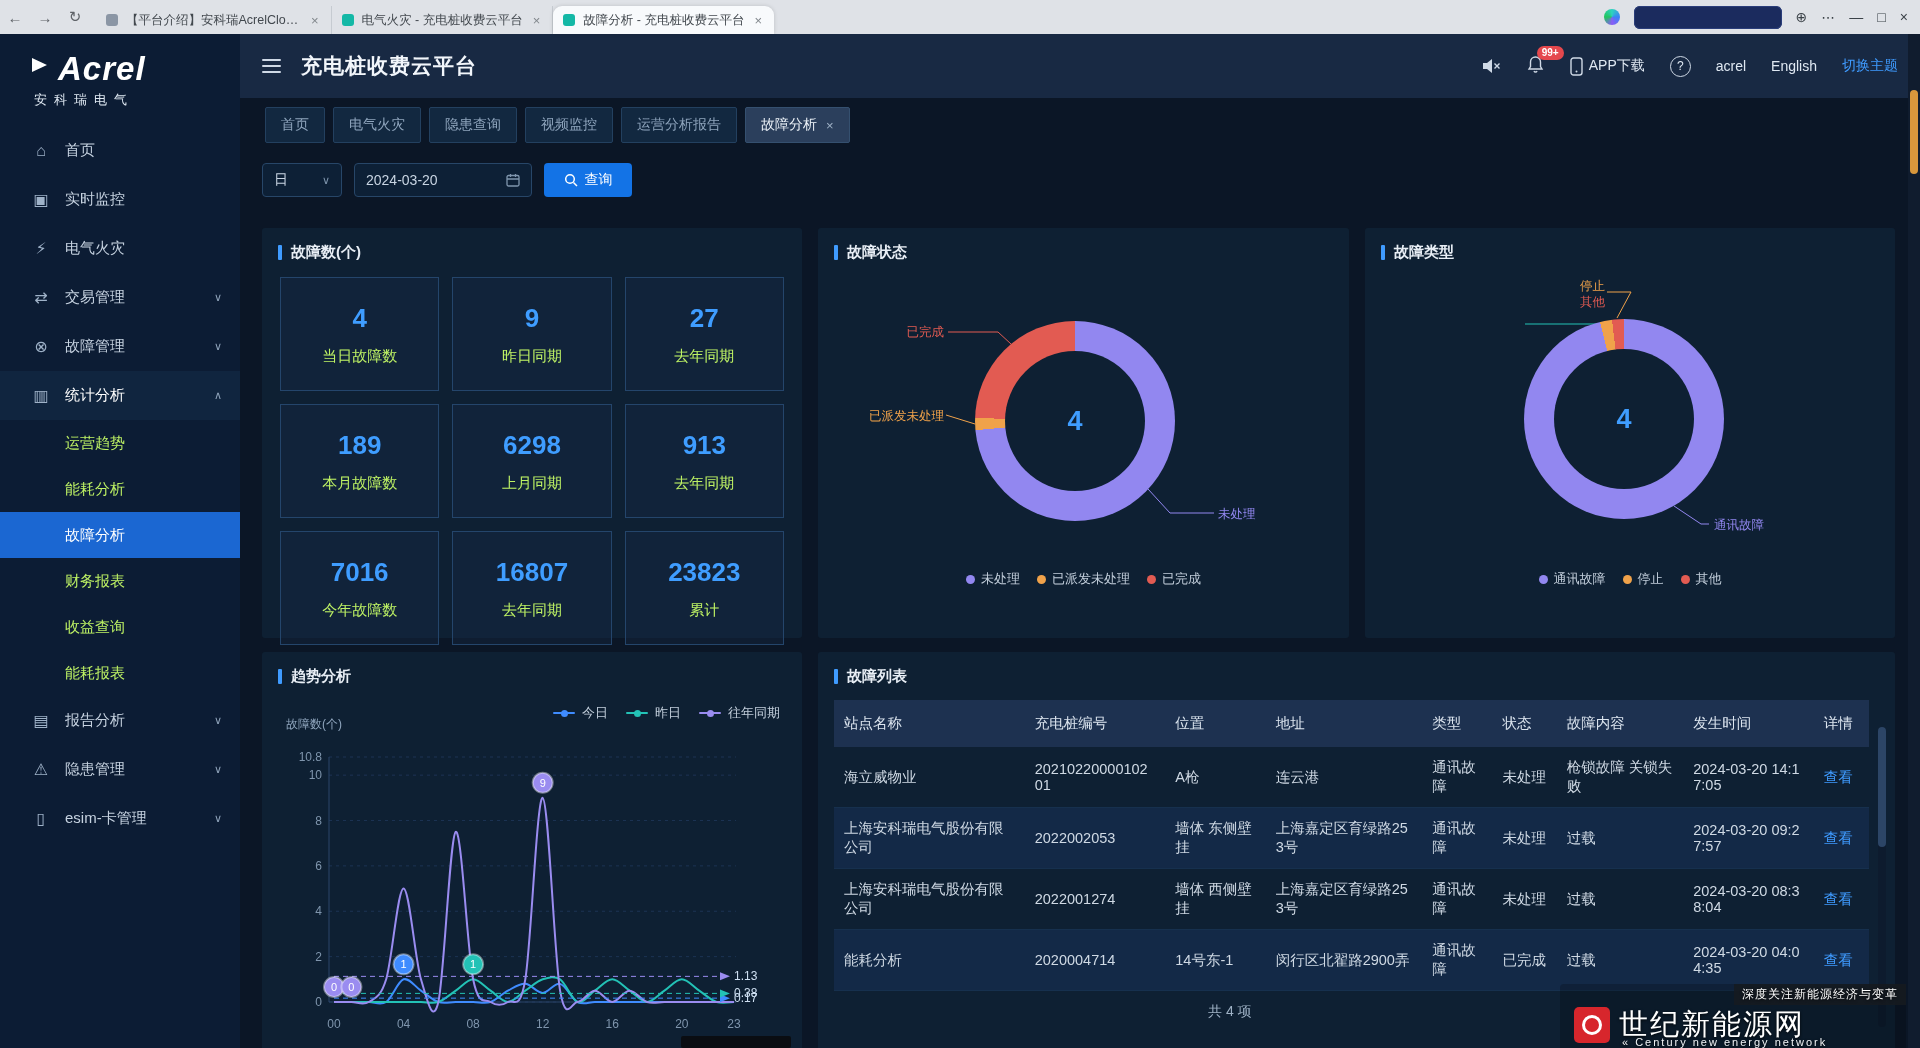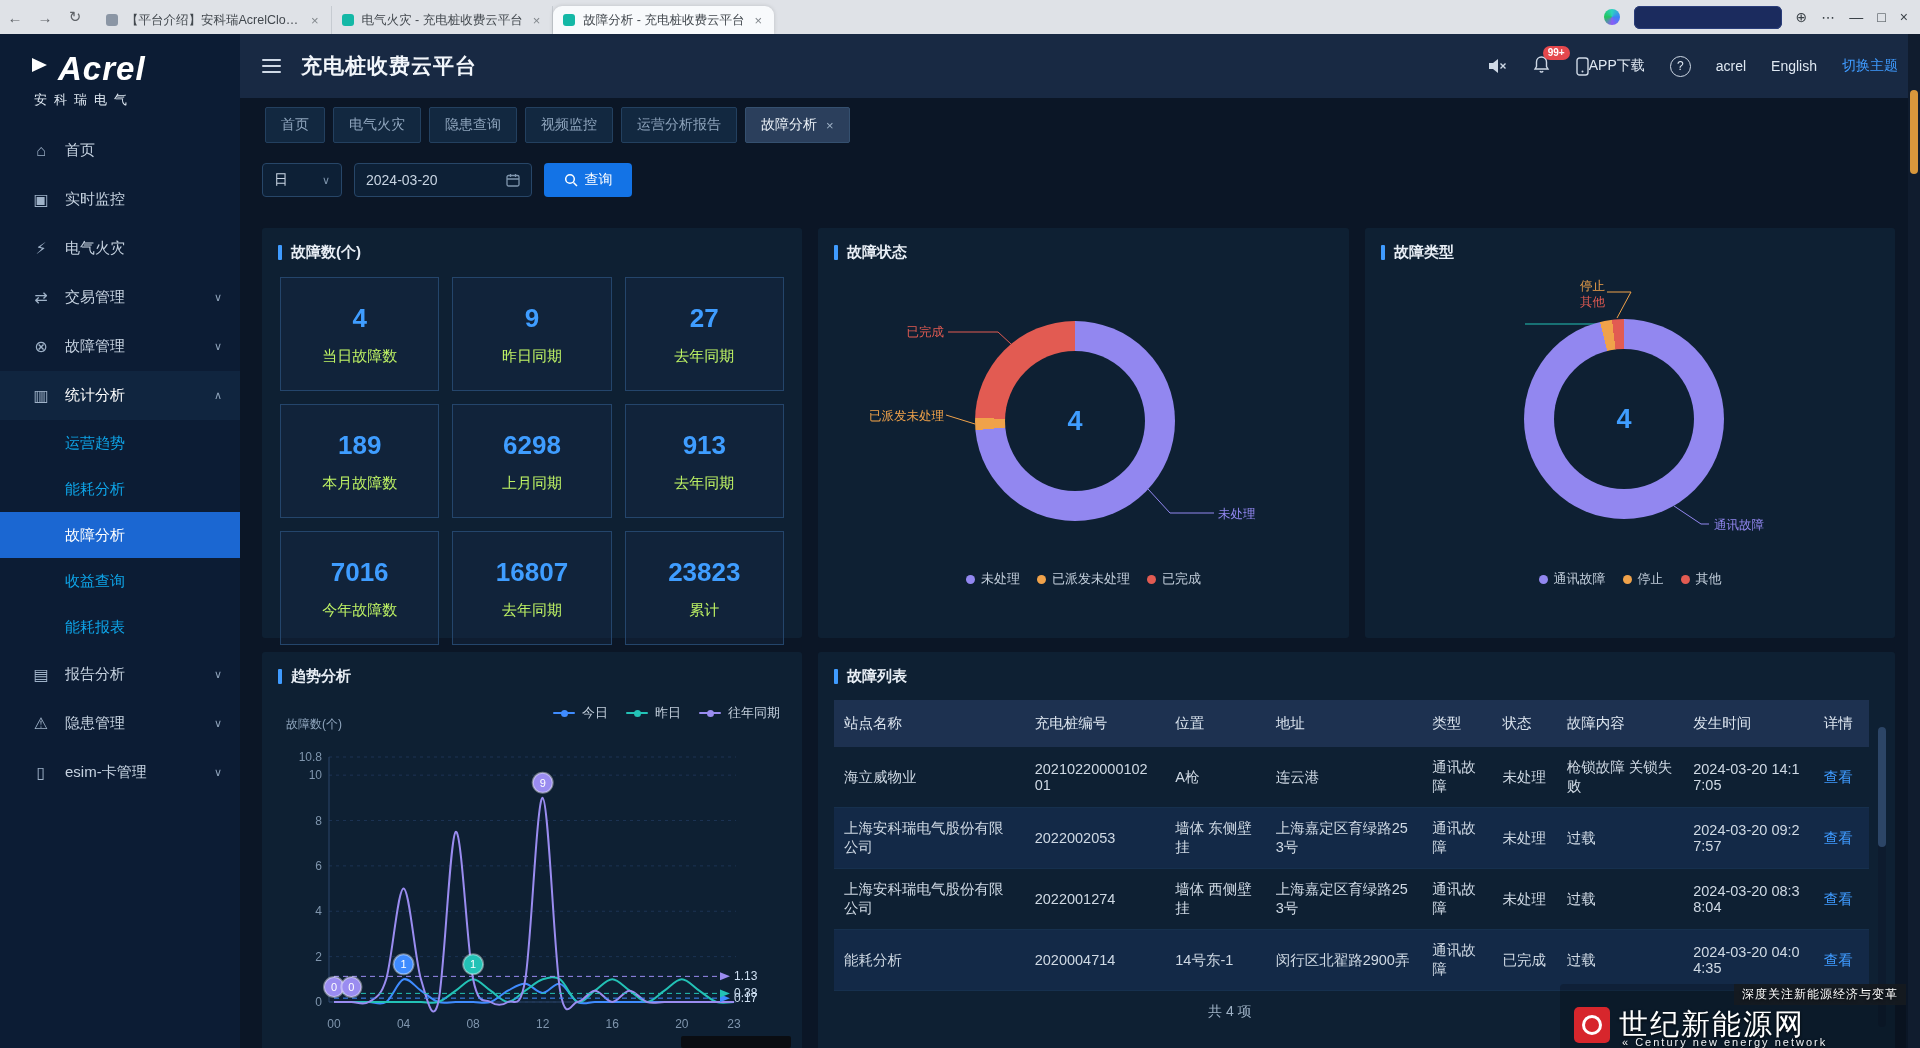--- a/index.html
+++ b/index.html
@@ -23,32 +23,32 @@
   
   .sidebar{position:absolute;top:34px;left:0;width:240px;bottom:0;background:#0c1c34;z-index:5}
   .logo{height:92px;padding:16px 0 0 30px;box-sizing:border-box}
   .logo-row{display:flex;align-items:center;gap:8px}
   .logo-brand{font-size:33px;font-weight:bold;font-style:italic;color:#fff;letter-spacing:1px}
   .logo-sub{color:#dfe8f2;font-size:13px;letter-spacing:7px;margin-top:3px;padding-left:4px}
   .nav-item{height:49px;display:flex;align-items:center;padding:0 18px 0 30px;color:#c6d2e0;font-size:15px;cursor:pointer}
   .nav-item.open{background:#10253f;color:#fff}
   .nav-icon{width:22px;margin-right:13px;font-size:16px;color:#9fb2c8;text-align:center}
   .nav-chev{margin-left:auto;font-size:11px;color:#8fa3ba}
-  .nav-sub{height:46px;display:flex;align-items:center;padding-left:65px;color:#0ea5e9;font-size:15px;cursor:pointer}
+  .nav-sub{height:46px;display:flex;align-items:center;padding-left:65px;color:#bef264;font-size:15px;cursor:pointer}
   .nav-sub.active{background:#1b67d2;color:#fff}
   
   .topbar{position:absolute;left:240px;top:34px;right:0;height:64px;background:#182943;display:flex;align-items:center;padding:16px 22px;box-sizing:border-box;z-index:4}
   .collapse{display:flex;flex-direction:column;gap:4px;cursor:pointer}
   .collapse i{width:19px;height:2px;background:#cfd9e6;border-radius:1px}
   .app-title{font-size:21px;font-weight:bold;color:#f2f6fb;margin:0 0 0 20px;letter-spacing:1px}
   .top-right{margin-left:auto;display:flex;align-items:center;gap:25px;font-size:14px;color:#dfe8f2}
   .hicon{display:flex;align-items:center;cursor:pointer}
   .bell-wrap{position:relative;cursor:pointer}
   .badge{position:absolute;top:-9px;left:11px;background:#e5484d;color:#fff;font-size:10px;line-height:14px;padding:0 5px;border-radius:8px;font-weight:bold}
-  .app-dl{display:flex;cursor:pointer}
+  .app-dl{display:flex;gap:6px;cursor:pointer}
   .help-circle{width:19px;height:19px;border:1.5px solid #cfd9e6;border-radius:50%;display:flex;align-items:center;justify-content:center;font-size:12px;cursor:pointer}
   .theme-link{color:#3f9bff;cursor:pointer}
   
   .tabstrip{position:absolute;left:240px;top:98px;right:12px;height:54px;display:flex;align-items:center;gap:8px;padding-left:25px;z-index:3}
   .ptab{height:34px;display:flex;align-items:center;gap:9px;padding:0 15px;background:#122840;border:1px solid #23405f;color:#8fa5bd;font-size:14px;border-radius:2px;cursor:pointer}
   .ptab.active{background:#2b3f5c;color:#eef4fa;border-color:#35506f}
   .ptab-close{font-size:13px;color:#9fb2c6}
   
   .filters{position:absolute;left:262px;top:163px;display:flex;gap:12px;align-items:center;z-index:3}
   .select,.datepick{height:34px;background:#0d2036;border:1px solid #274668;border-radius:4px;color:#c8d4e2;font-size:14px;display:flex;align-items:center;justify-content:space-between;padding:0 11px;box-sizing:border-box;cursor:pointer}
@@ -176,20 +176,21 @@
         <span class="nav-chev">∨</span>
       </div>
       <div class="nav-item open">
         <span class="nav-icon">▥</span>
         <span class="nav-label">统计分析</span>
         <span class="nav-chev">∧</span>
       </div>
       <div class="nav-sub">运营趋势</div>
       <div class="nav-sub">能耗分析</div>
       <div class="nav-sub active">故障分析</div>
+      <div class="nav-sub">财务报表</div>
       <div class="nav-sub">收益查询</div>
       <div class="nav-sub">能耗报表</div>
       <div class="nav-item">
         <span class="nav-icon">▤</span>
         <span class="nav-label">报告分析</span>
         <span class="nav-chev">∨</span>
       </div>
       <div class="nav-item">
         <span class="nav-icon">⚠</span>
         <span class="nav-label">隐患管理</span>

